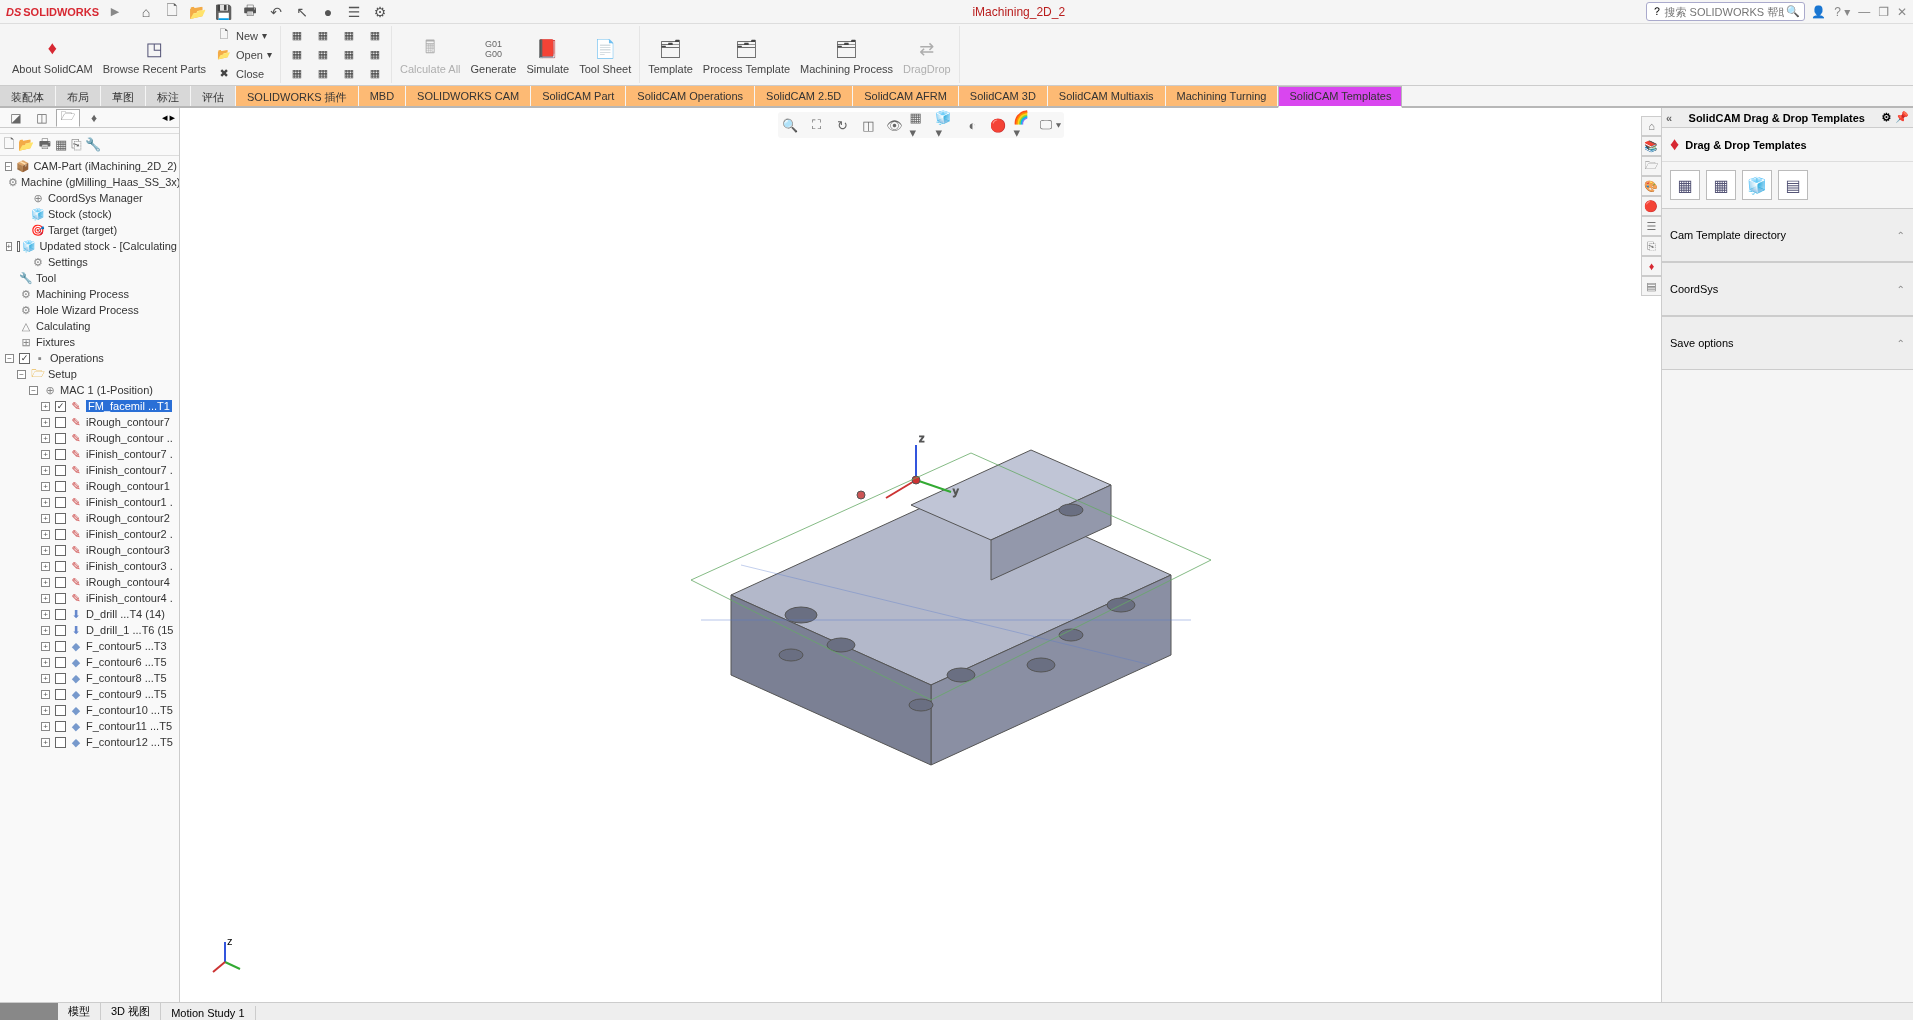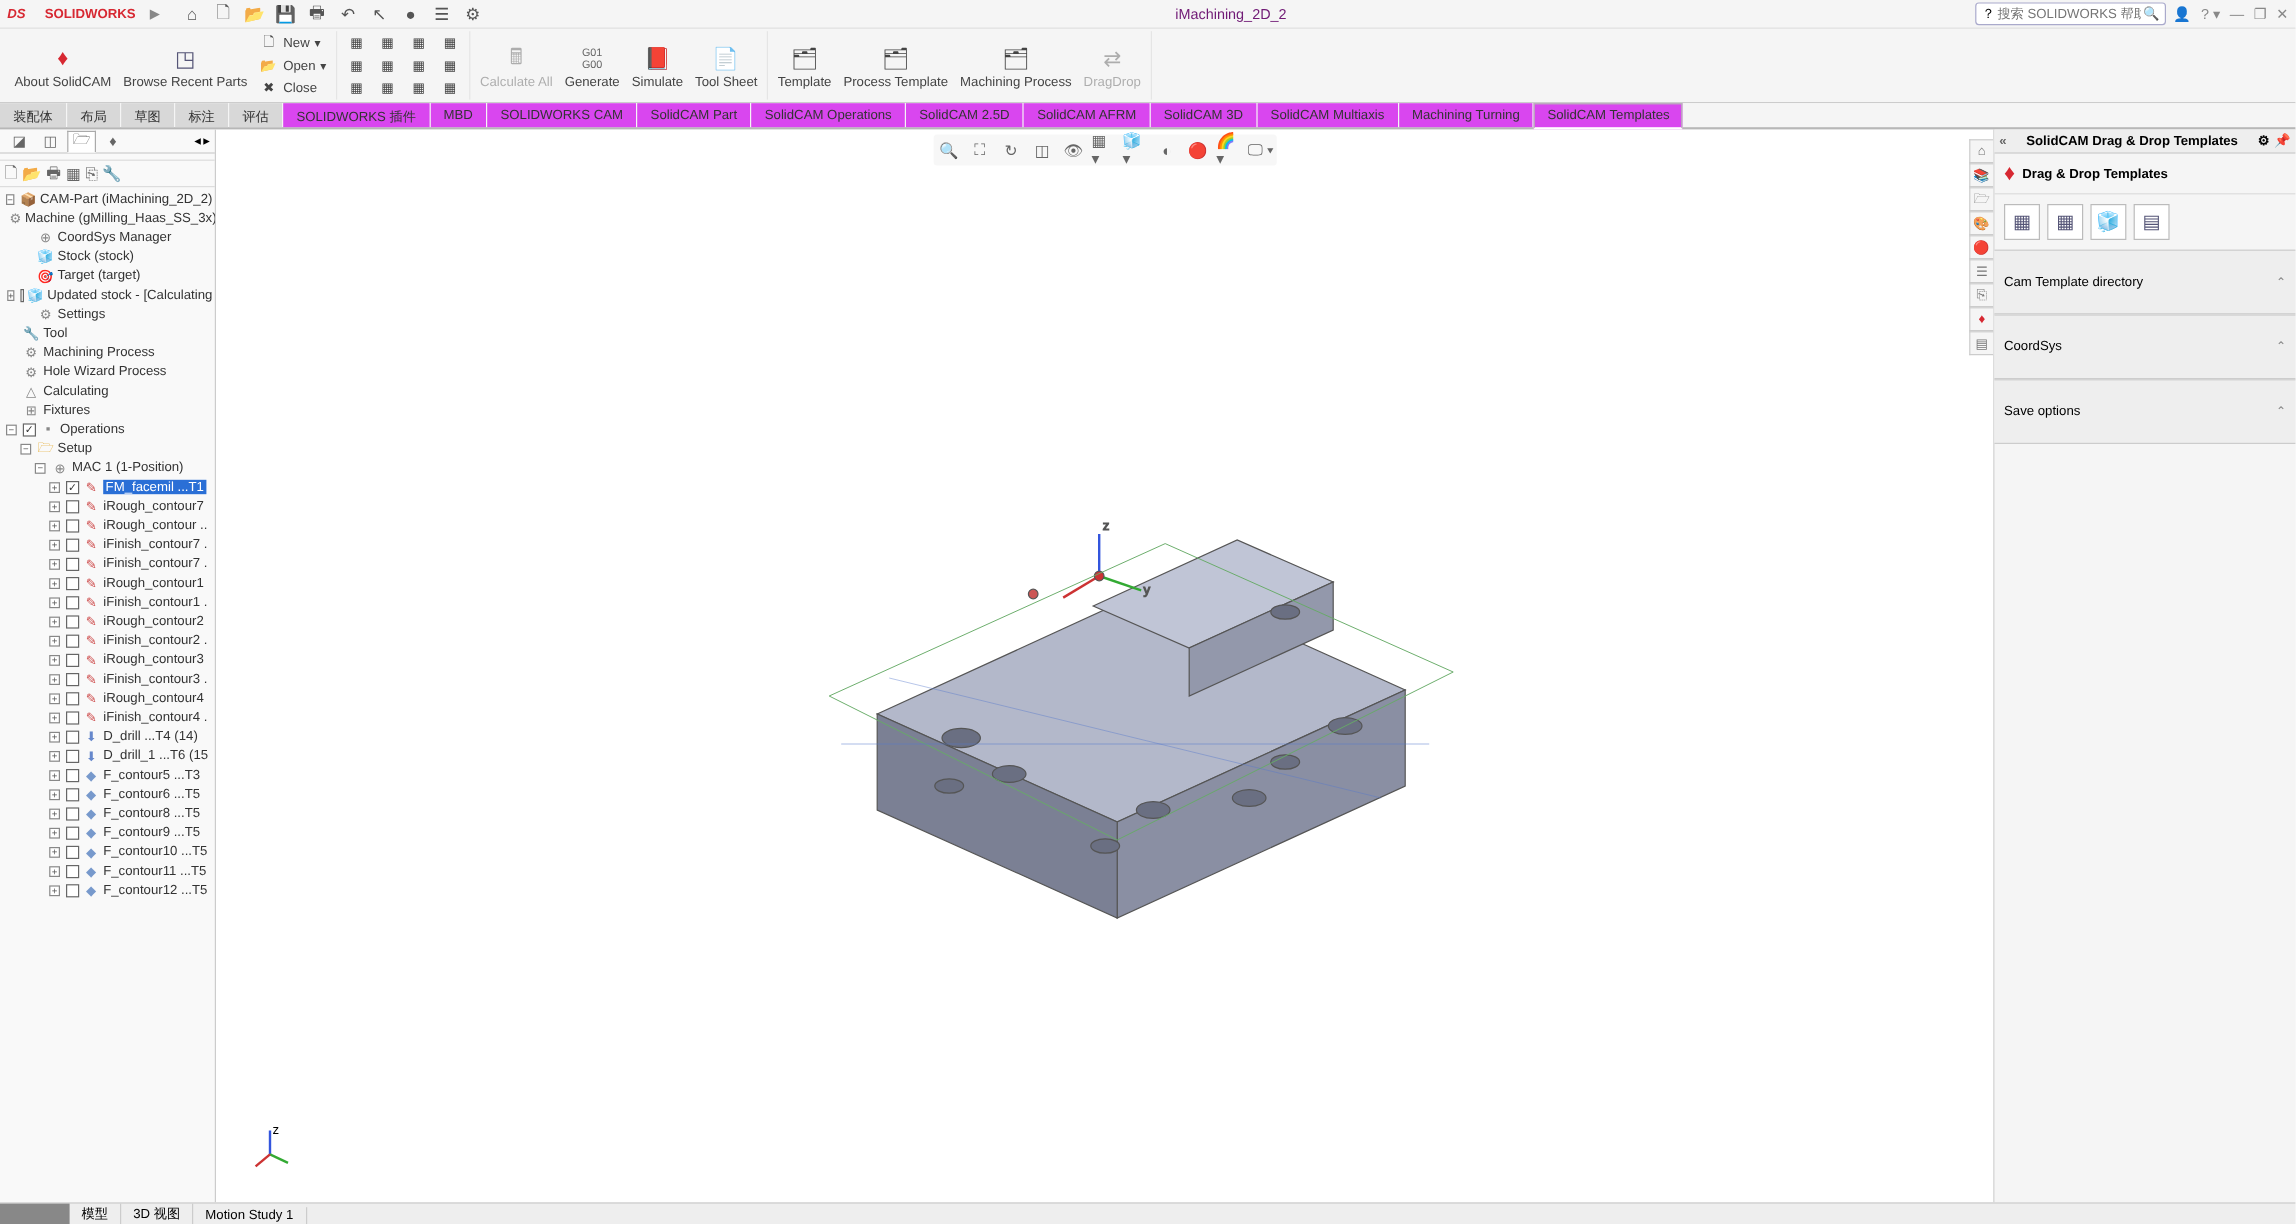--- a/index.html
+++ b/index.html
@@ -1,43 +1,43 @@
 <!DOCTYPE html>
 <html><head>
 <meta charset="utf-8">
 <style>
 * { margin: 0; padding: 0; box-sizing: border-box; font-family: "Segoe UI", Tahoma, sans-serif; font-size: 11px; }
 body { background: #f5f5f5; width: 1913px; height: 1020px; overflow: hidden; position: relative; }
 
 
 .titlebar { height: 24px; background: #f5f5f5; display: flex; align-items: center; border-bottom: 1px solid #ddd; }
 .titlebar .logo { display: flex; align-items: center; padding: 0 6px; color: #d72832; font-weight: bold; font-size: 13px; }
-.titlebar .logo-ds { font-style: italic; margin-right: 16px; }
+.titlebar .logo-ds { font-style: italic; margin-right: 2px; }
 .titlebar .menu-arrow { width: 20px; height: 20px; display: flex; align-items: center; justify-content: center; color: #888; cursor: pointer; }
 .titlebar .qat { display: flex; align-items: center; gap: 4px; margin-left: 10px; }
 .titlebar .qat .qat-btn { width: 22px; height: 20px; display: flex; align-items: center; justify-content: center; cursor: pointer; color: #555; font-size: 14px; }
-.titlebar .doc-title { flex: 1; text-align: center; color: #701a75; font-size: 12px; }
+.titlebar .doc-title { flex: 1; text-align: center; color: #b91c1c; font-size: 12px; }
 .titlebar .search-help { display: flex; align-items: center; gap: 2px; border: 1px solid #aac; border-radius: 3px; padding: 1px 4px; margin-right: 6px; background: #fff; }
 .titlebar .search-help input { border: none; outline: none; font-size: 11px; width: 120px; background: transparent; }
 .titlebar .win-controls { display: flex; align-items: center; gap: 8px; padding-right: 6px; }
 .titlebar .win-controls span { color: #888; cursor: pointer; font-size: 12px; }
 
 
 .ribbon { height: 62px; background: #f5f5f5; border-bottom: 1px solid #ccc; display: flex; align-items: stretch; padding: 2px 4px; gap: 0px; }
 .ribbon .rgroup { display: flex; align-items: center; gap: 2px; padding: 0 4px; border-right: 1px solid #e5e5e5; }
 .ribbon .rbtn { display: flex; flex-direction: column; align-items: center; justify-content: center; min-width: 44px; padding: 2px 4px; cursor: pointer; color: #444; font-size: 10px; text-align: center; border-radius: 2px; }
 .ribbon .rbtn.disabled { opacity: 0.4; cursor: default; }
 .ribbon .rbtn .ricon { width: 28px; height: 28px; display: flex; align-items: center; justify-content: center; font-size: 18px; }
 .ribbon .rsmall { display: flex; flex-direction: column; gap: 1px; }
 .ribbon .rsmall .rrow { display: flex; align-items: center; gap: 4px; padding: 1px 4px; cursor: pointer; font-size: 10px; color: #444; }
 .ribbon .rsmall .rrow .ricon-s { width: 16px; height: 16px; display:flex;align-items:center;justify-content:center; }
 
 
 .tabstrip { height: 22px; background: #f5f5f5; display: flex; align-items: stretch; border-bottom: 2px solid #b7b7b7; padding-left: 0; }
-.tabstrip .tab { padding: 3px 10px; font-size: 11px; color: #333; cursor: pointer; border: 1px solid transparent; border-bottom: none; background: #d946ef; margin-right: 1px; }
+.tabstrip .tab { padding: 3px 10px; font-size: 11px; color: #333; cursor: pointer; border: 1px solid transparent; border-bottom: none; background: #fdba74; margin-right: 1px; }
 .tabstrip .tab.gray { background: #d8d8d8; }
 .tabstrip .tab.active { background: #d946ef; border-color: #b7b7b7; border-bottom: 2px solid #fff; margin-bottom: -2px; }
 
 
 .main { position: absolute; top: 108px; bottom: 18px; left: 0; right: 0; display: flex; }
 
 
 .leftpanel { width: 180px; background: #f9f9f9; border-right: 1px solid #ccc; display: flex; flex-direction: column; }
 .lp-tabs { height: 20px; border-bottom: 1px solid #ccc; display: flex; align-items: center; gap: 2px; padding: 0 4px; }
 .lp-tabs .lpt { width: 24px; height: 18px; display:flex;align-items:center;justify-content:center;cursor:pointer;border:1px solid transparent;font-size:12px;color:#666; }

